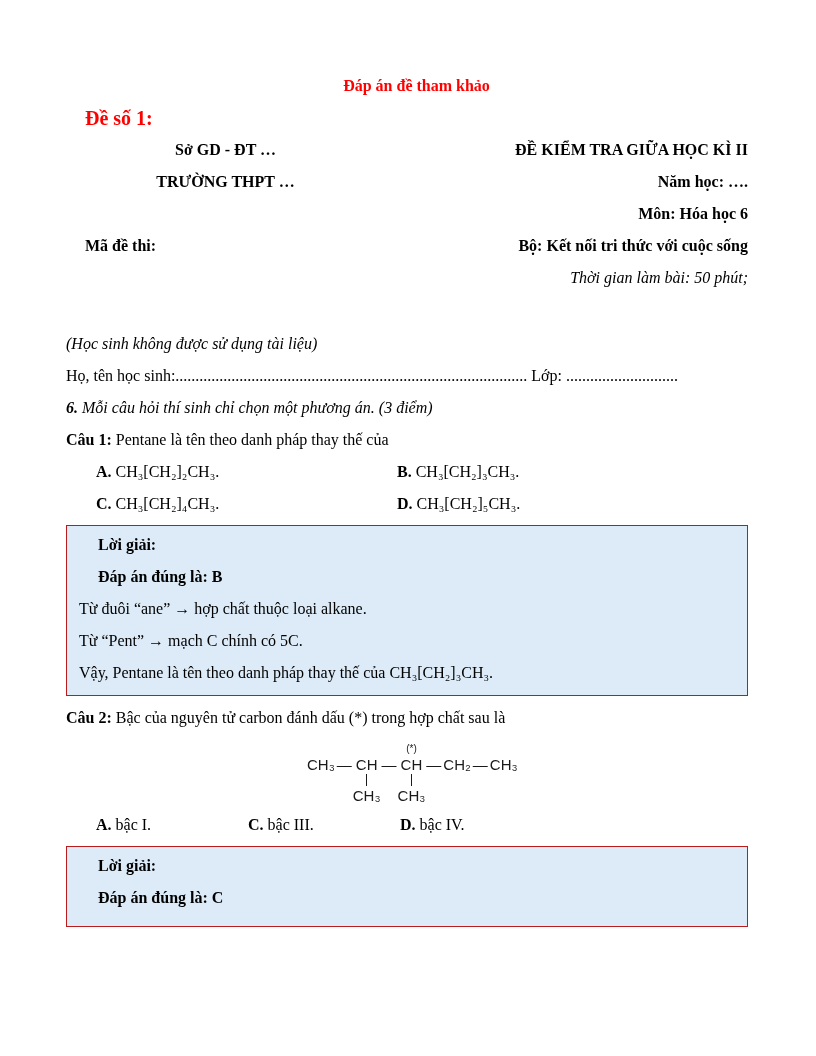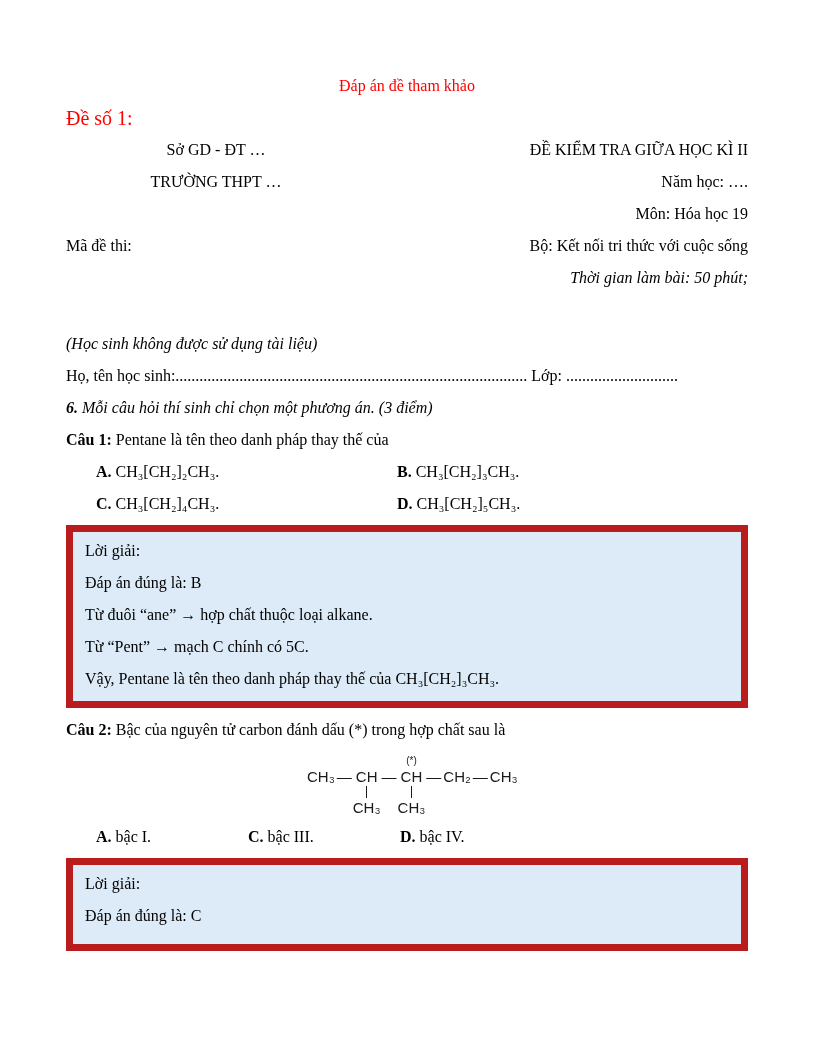--- a/index.html
+++ b/index.html
@@ -10,38 +10,38 @@
     height: 1056px;
     margin: 0 auto;
     padding: 70px 68px 0 66px;
     background: #ffffff;
     color: #000000;
     font-family: "Liberation Serif", "DejaVu Serif", serif;
     font-size: 16px;
     overflow: hidden;
   }
   .ln { margin: 0; line-height: 32px; }
-  .bold { font-weight: normal; }
+  .bold { font-weight: bold; margin-left: 19px; }
   .italic { font-style: italic; }
   .t-center { text-align: center; }
   .red { color: #ff0000; }
   .set-label { font-size: 20px; }
   .nowrap { white-space: nowrap; }
 
   .header-grid { display: grid; grid-template-columns: 300px 1fr; }
   .header-right { text-align: right; }
 
   .mt-note { margin-top: 34px; }
 
   .opt-row { display: flex; padding-left: 30px; }
   .cols2 .opt { width: 301px; }
   .cols4 .opt { width: 152px; }
 
   .solution {
-    border: 7px solid #b91c1c;
+    border: 1px solid #b91c1c;
     background: #dcebf7;
     padding: 3px 12px 6px;
     margin: 5px 0 6px;
   }
   .solution-last { padding-bottom: 12px; }
 
   .structure {
     display: flex;
     align-items: flex-start;
     margin: 8px 0 4px 240px;
@@ -68,21 +68,21 @@
   <div class="header-grid">
     <div class="header-left">
       <p class="ln t-center bold">Sở GD - ĐT …</p>
       <p class="ln t-center bold">TRƯỜNG THPT …</p>
       <p class="ln">&nbsp;</p>
       <p class="ln bold">Mã đề thi:</p>
     </div>
     <div class="header-right">
       <p class="ln bold">ĐỀ KIỂM TRA GIỮA HỌC KÌ II</p>
       <p class="ln bold">Năm học: ….</p>
-      <p class="ln bold">Môn: Hóa học 19</p>
+      <p class="ln bold">Môn: Hóa học 6</p>
       <p class="ln bold">Bộ: Kết nối tri thức với cuộc sống</p>
       <p class="ln italic">Thời gian làm bài: 50 phút;</p>
     </div>
   </div>
 
   <p class="ln italic mt-note">(Học sinh không được sử dụng tài liệu)</p>
   <p class="ln nowrap">Họ, tên học sinh:........................................................................................ Lớp: ............................</p>
 
   <p class="ln"><b><i>6.</i></b><i> Mỗi câu hỏi thí sinh chỉ chọn một phương án. (3 điểm)</i></p>
 

